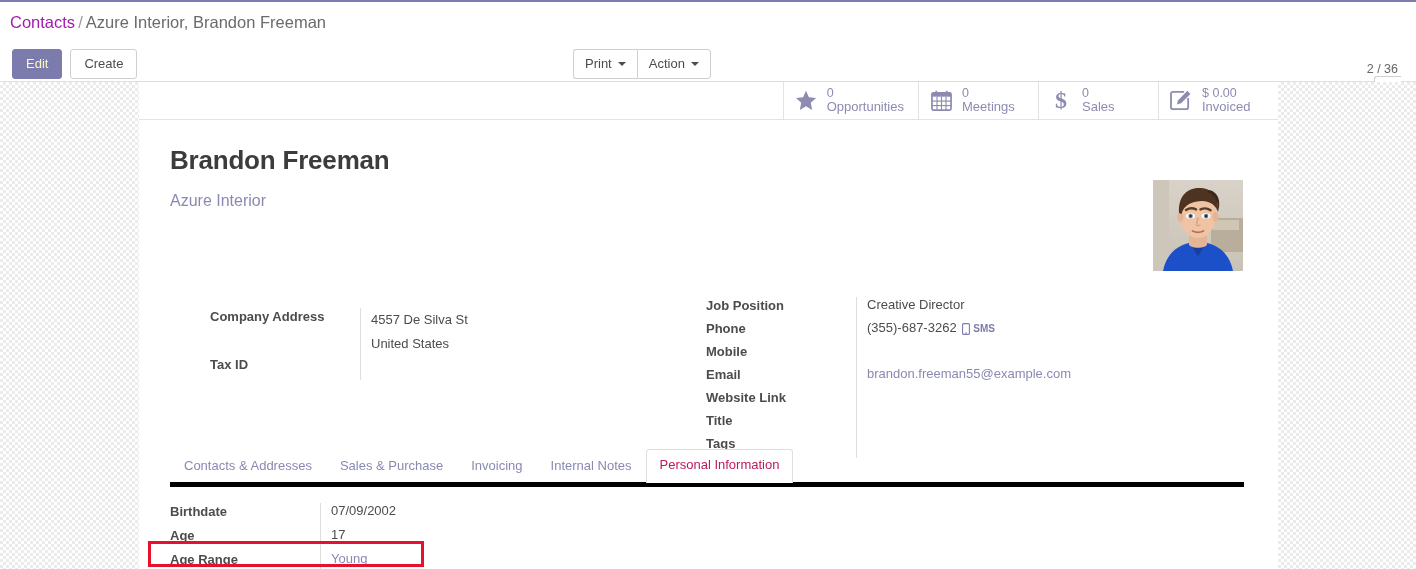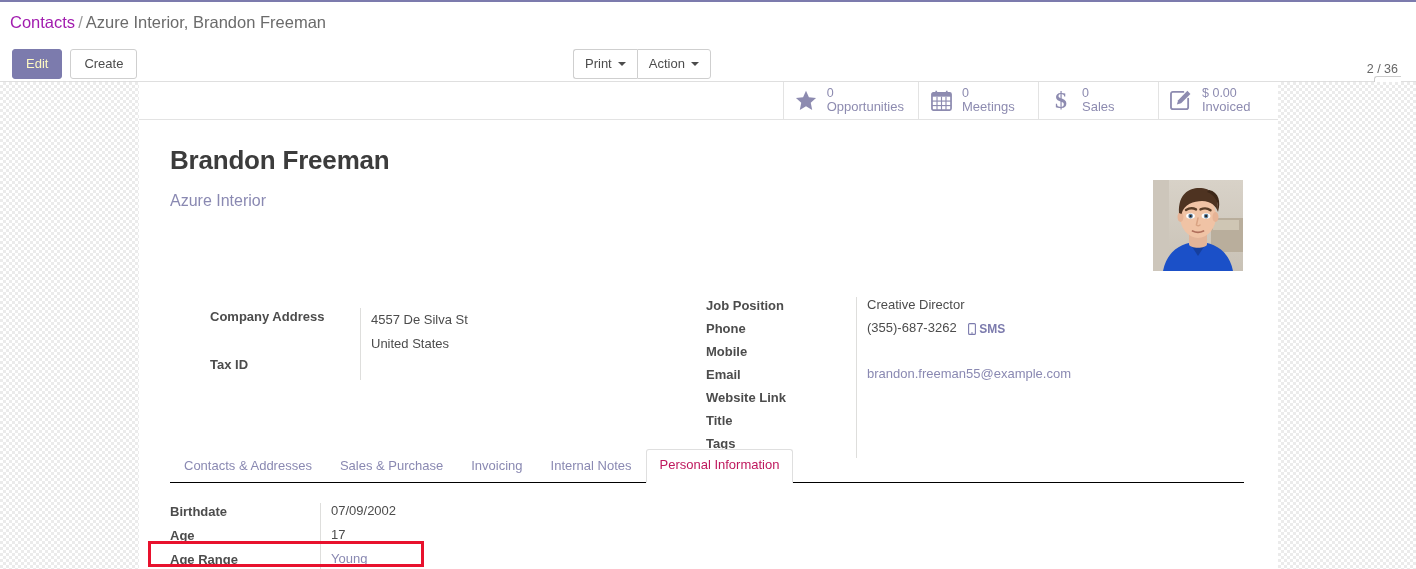--- a/index.html
+++ b/index.html
@@ -271,40 +271,40 @@
     font-size: 13px;
     color: #4c4c4c;
     flex: 1 1 auto;
   }
   .fld-value.link { color: #8a89b2; cursor: pointer; }
   .addr-line { line-height: 24px; }
 
   .sms-chip {
     display: inline-flex;
     align-items: center;
-    margin-left: 8px;
+    margin-left: 2px;
     color: #7c7bad;
-    font-size: 12px;
+    font-size: 10px;
     font-weight: bold;
     cursor: pointer;
     vertical-align: middle;
   }
   .sms-chip svg { margin-right: 3px; }
 
   
   .notebook {
     position: absolute;
     left: 31px;
     top: 329px;
     width: 1074px;
   }
   .tabs {
     display: flex;
     align-items: flex-end;
-    border-bottom: 1px solid #000000;
+    border-bottom: 5px solid #000000;
     height: 33px;
   }
   .tab {
     font-size: 13px;
     color: #8a89b2;
     padding: 7px 13px 8px 13px;
     cursor: pointer;
     border: 1px solid transparent;
     border-bottom: none;
     border-radius: 3px 3px 0 0;

